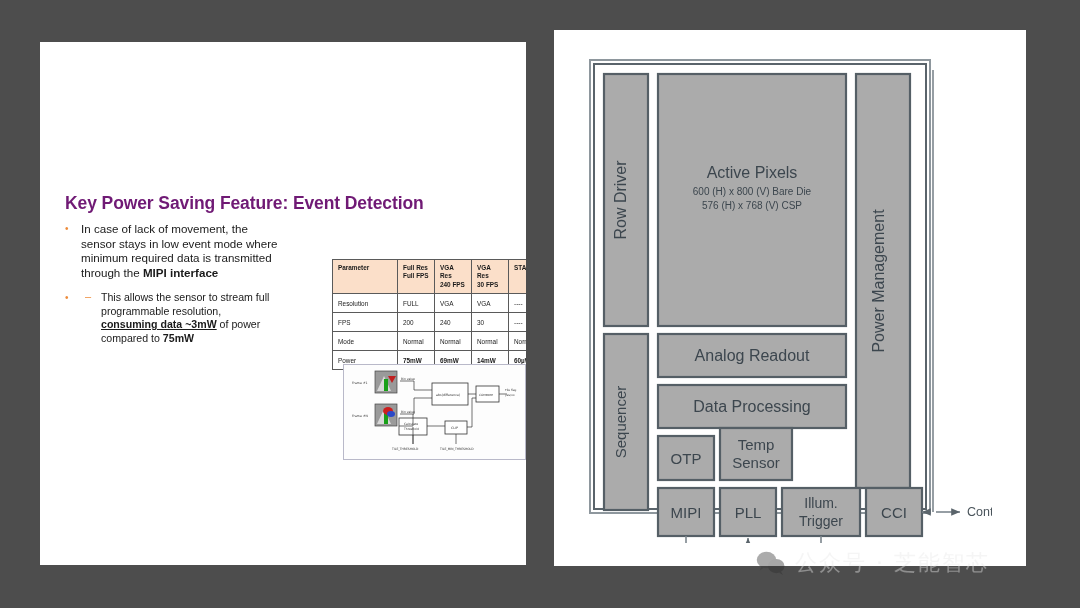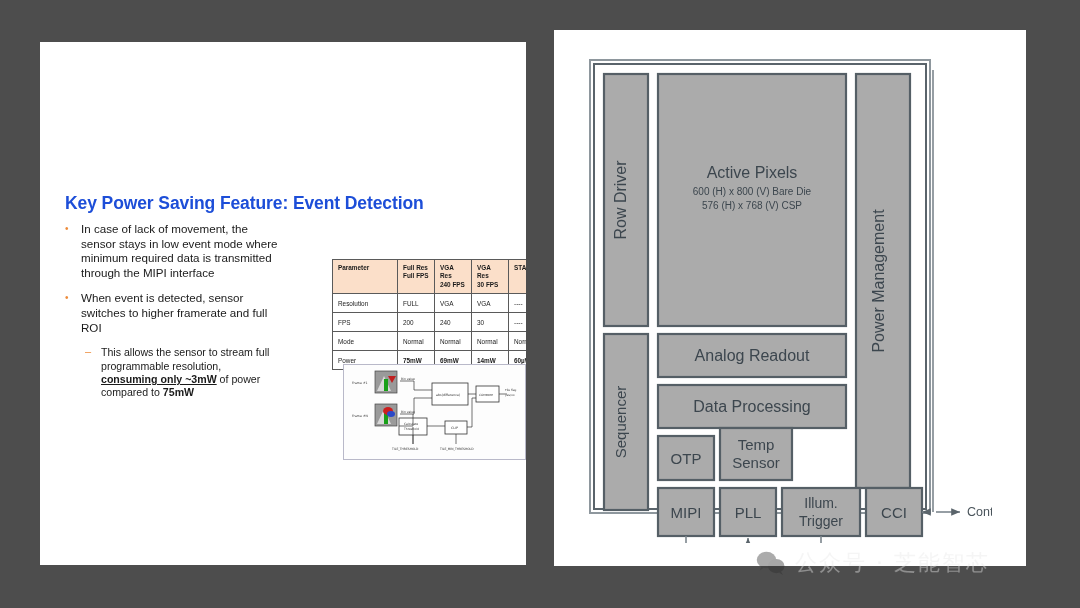--- a/index.html
+++ b/index.html
@@ -24,21 +24,21 @@
   #slide-left  { left: 40px;  top: 42px; width: 486px; height: 523px; }
   #slide-right { left: 554px; top: 30px; width: 472px; height: 536px; }
 
   
   .slide-title {
     position: absolute;
     left: 25px;
     top: 151px;
     font-size: 17.5px;
     font-weight: bold;
-    color: #1d4ed8;
+    color: #701a75;
     letter-spacing: -0.1px;
     white-space: nowrap;
   }
 
   .bullets {
     position: absolute;
     left: 23px;
     top: 180px;
     width: 216px;
   }
@@ -51,21 +51,21 @@
     color: #1a1a1a;
   }
   .bullet .mk {
     position: absolute;
     left: 2px;
     top: 0px;
     color: #ed8b3a;
     font-size: 10px;
     line-height: 14.6px;
   }
-  .bullet b { font-weight: normal; margin-top: 24px; }
+  .bullet b { font-weight: bold; margin-top: 24px; }
 
   .subbullet {
     position: relative;
     margin-left: 22px;
     padding-left: 16px;
     margin-top: 10px;
     font-size: 10.6px;
     line-height: 13.4px;
     color: #1a1a1a;
   }
@@ -160,25 +160,24 @@
 
   <div class="bullets">
 
     <div class="bullet">
       <span class="mk">•</span>
       <span>In case of lack of movement, the sensor stays in low event mode where minimum required data is transmitted through the </span><b>MIPI interface</b>
     </div>
 
     <div class="bullet">
       <span class="mk">•</span>
-      <span>When event is detected, sensor switches to higher framerate and full ROI</span>
     </div>
 
     <div class="subbullet">
-      <span class="mk">–</span><span>This allows the sensor to stream full programmable resolution, </span><b><u>consuming only ~3mW</u></b><span> of power compared to </span><b>75mW</b>
+      <span class="mk">–</span><span>This allows the sensor to stream full programmable resolution, </span><b><u>consuming data ~3mW</u></b><span> of power compared to </span><b>75mW</b>
     </div>
 
   </div>
 
   <table id="power-table">
     <thead>
       <tr>
         <th class="col-param">
           <span>Parameter</span>
         </th>

